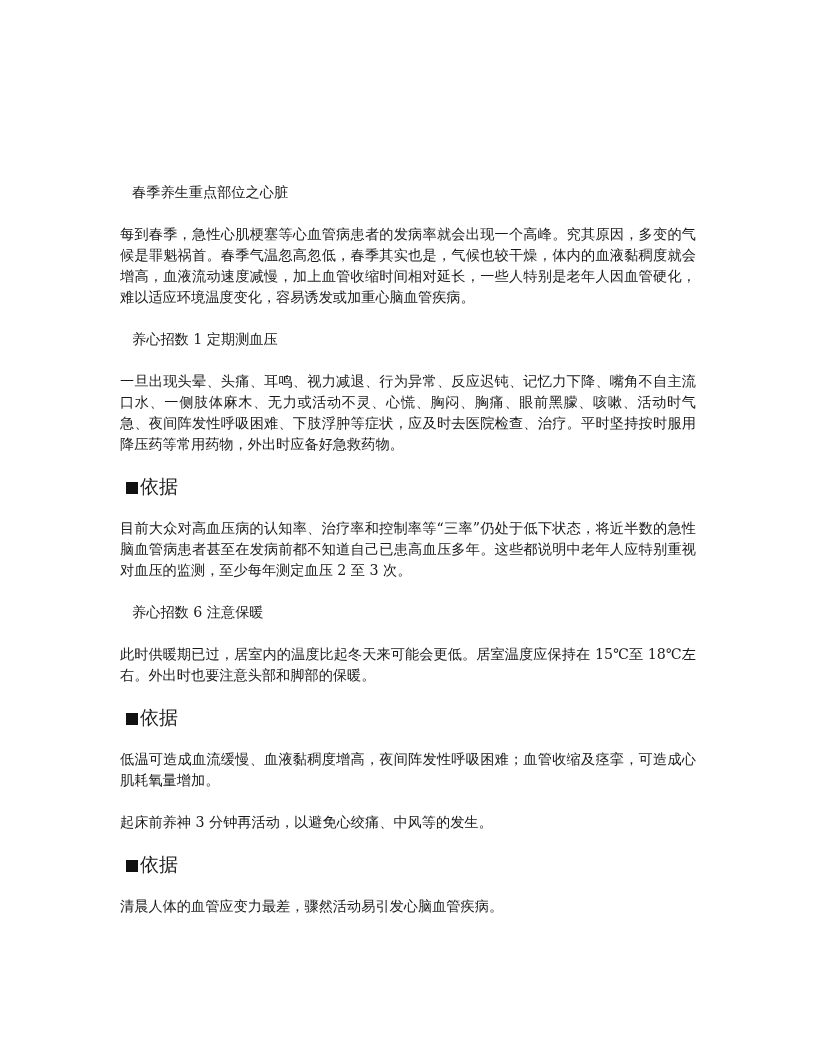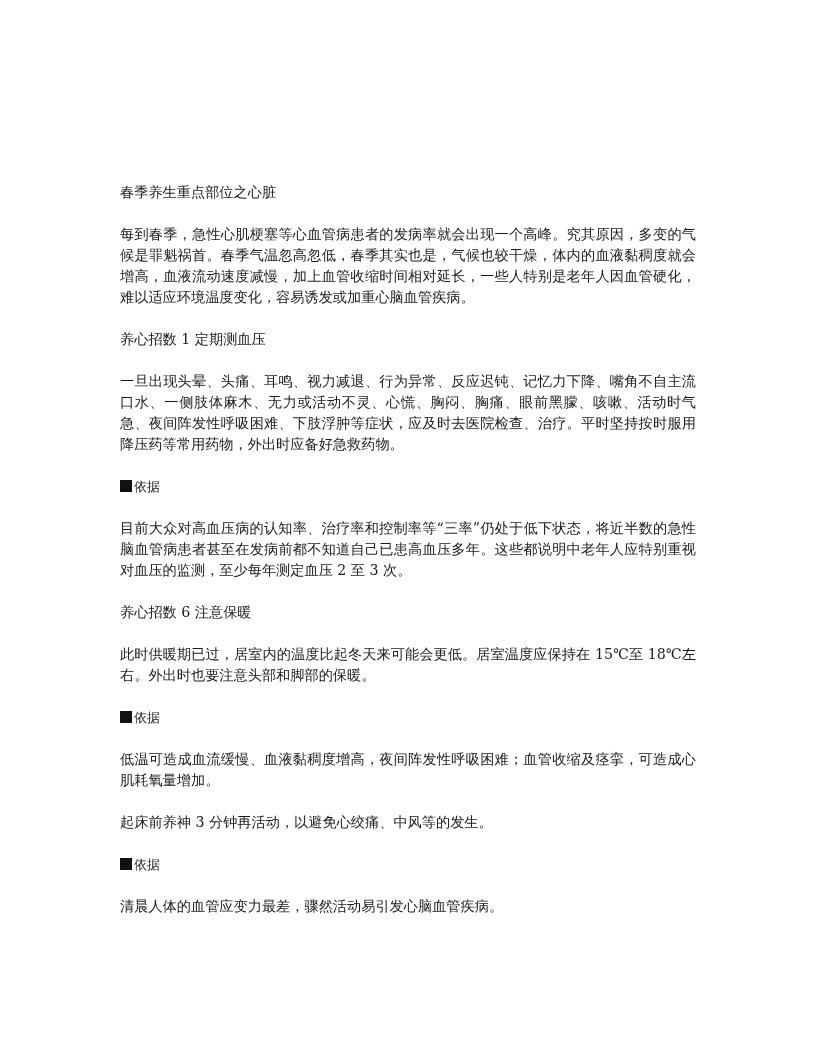--- a/index.html
+++ b/index.html
@@ -24,27 +24,27 @@
     .para {
       margin: 0 0 21px 0;
       font-size: 14.2px;
       line-height: 21px;
       text-align: justify;
       text-justify: inter-character;
       letter-spacing: 0;
       word-break: break-all;
     }
     .heading {
-      margin: 0 0 21px 0;
+      margin: 0 0 21px 12px;
       font-size: 14.2px;
       line-height: 21px;
     }
     .basis {
-      margin: 0 0 21px 0;
-      font-size: 13px;
+      margin: 0 0 21px 6px;
+      font-size: 19px;
       line-height: 21px;
     }
     .basis .square {
       display: inline-block;
       width: 12px;
       height: 12px;
       background: #111;
       vertical-align: -1px;
       margin-right: 2px;
     }

